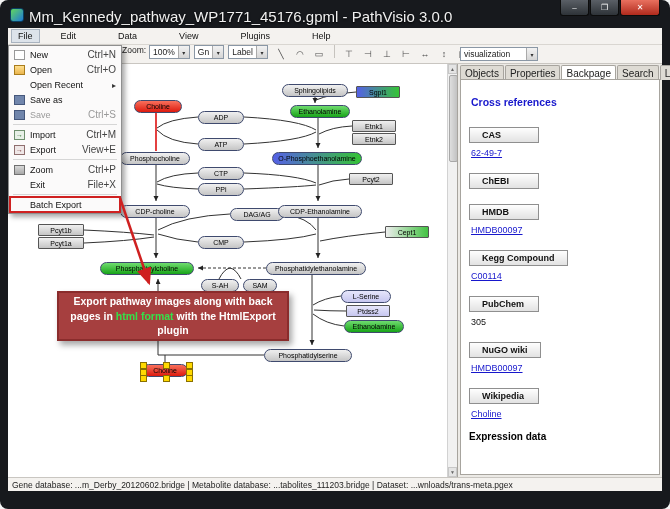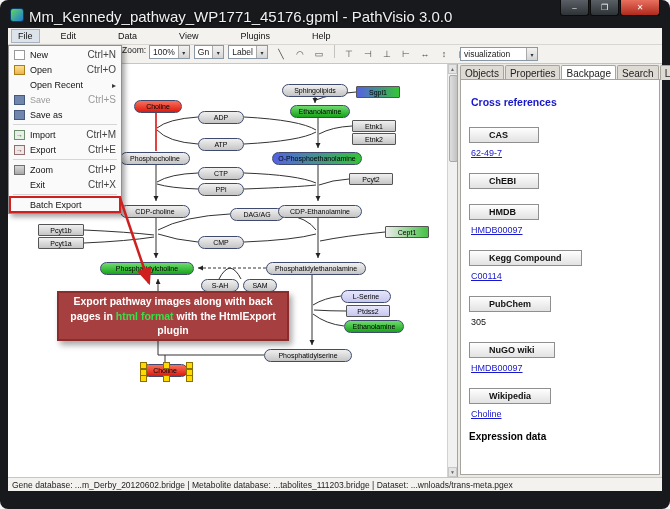--- a/index.html
+++ b/index.html
@@ -66,21 +66,21 @@
   .sidebar{position:absolute;left:457px;top:64px;width:205px;height:413px;background:#eceae6;
            border-left:1px solid #a7a49e;box-sizing:border-box;}
   .tabs{display:flex;height:15px;padding:1px 0 0 2px;}
   .tab{font-size:10px;padding:2px 4px;background:#dedbd4;border:1px solid #a7a49e;border-bottom:none;
        border-radius:2px 2px 0 0;margin-right:1px;color:#222;white-space:nowrap;}
   .tab.active{background:#fff;}
   .sidecontent{position:absolute;left:2px;right:2px;top:15px;bottom:2px;background:#fff;
                border:1px solid #a7a49e;padding:6px 8px;box-sizing:border-box;overflow:hidden;}
   .xrefhead{color:#1717cc;font-weight:bold;font-size:10.5px;margin:10px 0 16px 2px;}
   .xsec{margin-bottom:12px;}
-  .xhead{display:inline-block;min-width:70px;padding:2px 19px;font-size:9px;font-weight:bold;color:#111;
+  .xhead{display:inline-block;min-width:70px;padding:2px 12px;font-size:9px;font-weight:bold;color:#111;
          background:linear-gradient(#fefefe,#e2e2e2);border:1px solid #8f8f8f;box-sizing:border-box;}
   .xval{display:block;margin:5px 0 0 2px;font-size:9px;color:#111;text-decoration:none;}
   .xval.link{color:#1717cc;text-decoration:underline;}
   .exprhead{font-weight:bold;font-size:10px;margin-top:2px;}
   
   .statusbar{position:absolute;left:8px;top:477px;width:654px;height:14px;background:#f4f2ef;
              border-top:1px solid #c9c6c1;font-size:8.5px;color:#222;display:flex;align-items:center;
              padding-left:4px;box-sizing:border-box;white-space:nowrap;}
   
   .filemenu{position:absolute;left:8px;top:45px;width:114px;background:#fbfafa;border:1px solid #8f8f8f;
@@ -278,51 +278,51 @@
       <div class="menu-item">
         <span class="mi open-folder-icon"></span>
         <span class="ml">Open</span>
         <span class="ms">Ctrl+O</span>
       </div>
       <div class="menu-item">
         <span class="mi none"></span>
         <span class="ml">Open Recent</span>
         <span class="ms sub"></span>
       </div>
+      <div class="menu-item">
+        <span class="mi save-as-icon"></span>
+        <span class="ml">Save as</span>
+        <span class="ms"></span>
+      </div>
       <div class="menu-item disabled">
         <span class="mi save-icon"></span>
         <span class="ml">Save</span>
         <span class="ms">Ctrl+S</span>
       </div>
-      <div class="menu-item">
-        <span class="mi save-as-icon"></span>
-        <span class="ml">Save as</span>
-        <span class="ms"></span>
-      </div>
       <div class="menu-sep"></div>
       <div class="menu-item">
         <span class="mi import-icon"></span>
         <span class="ml">Import</span>
         <span class="ms">Ctrl+M</span>
       </div>
       <div class="menu-item">
         <span class="mi export-icon"></span>
         <span class="ml">Export</span>
-        <span class="ms">Ctrl+E</span>
+        <span class="ms">View+E</span>
       </div>
       <div class="menu-sep"></div>
       <div class="menu-item">
         <span class="mi print-icon"></span>
         <span class="ml">Zoom</span>
         <span class="ms">Ctrl+P</span>
       </div>
       <div class="menu-item">
         <span class="mi none"></span>
         <span class="ml">Exit</span>
-        <span class="ms">Ctrl+X</span>
+        <span class="ms">File+X</span>
       </div>
       <div class="menu-sep"></div>
       <div class="menu-item highlighted">
         <span class="mi none"></span>
         <span class="ml">Batch Export</span>
         <span class="ms"></span>
       </div>
     </div>
 
   <svg class="overlay" width="670" height="509">

